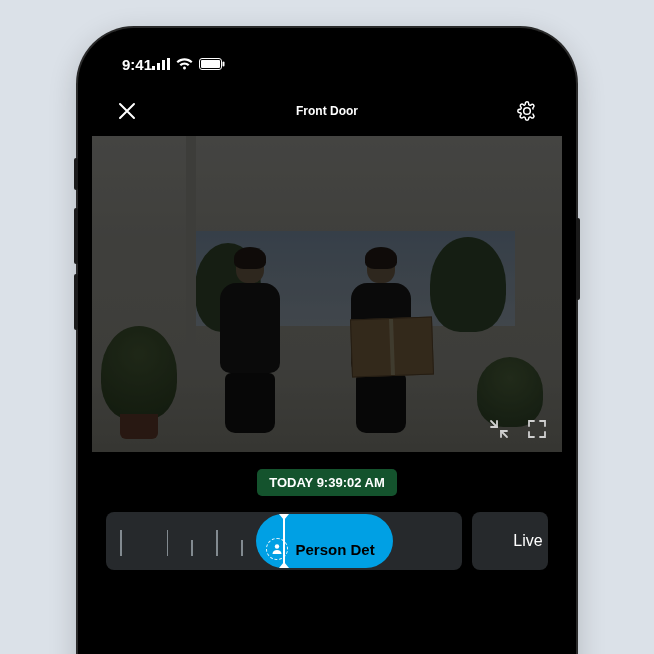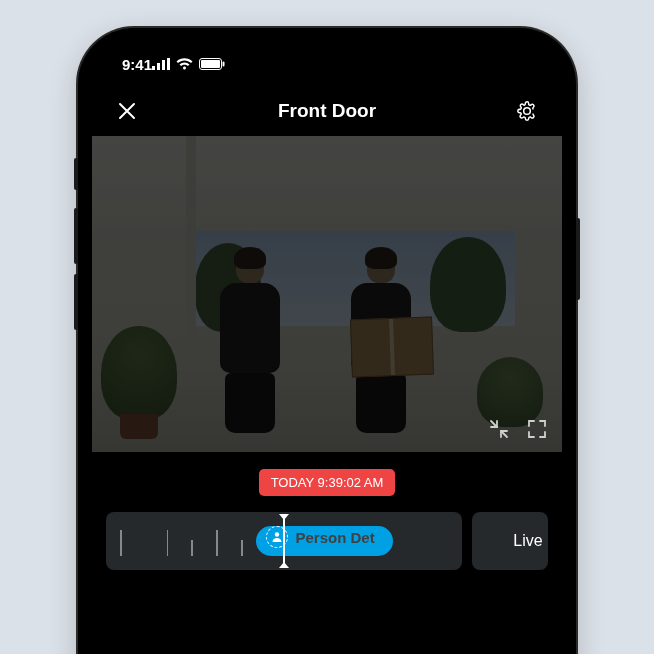--- a/index.html
+++ b/index.html
@@ -59,21 +59,21 @@
   }
   .status-right { display:flex; gap:6px; align-items:center; }
   .title-bar {
     height: 50px;
     display: flex;
     align-items: center;
     justify-content: space-between;
     padding: 0 22px;
     color: #fff;
   }
-  .title-bar .title { font-size: 19px; font-weight: 700; }
+  .title-bar .title { font-size: 12px; font-weight: 700; }
   .icon-btn { width:26px; height:26px; display:flex; align-items:center; justify-content:center; color:#fff; cursor:pointer; }
 
   .video-area {
     position: relative;
     width: 100%;
     height: 316px;
     overflow:hidden;
     background:#0a0a0a;
   }
   .scene {
@@ -105,21 +105,21 @@
 
   .video-ctrls {
     position:absolute; right:14px; bottom:12px;
     display:flex; gap:16px; align-items:center;
     color:#cfcfcf;
   }
   .ctrl-icon{width:22px;height:22px;cursor:pointer;display:flex;align-items:center;justify-content:center;}
 
   .ts-wrap { height:60px; display:flex; align-items:center; justify-content:center; }
   .ts-pill {
-    background:#ef4444; color:#fff; font-size:13px; font-weight:400;
+    background:#14532d; color:#fff; font-size:13px; font-weight:700;
     padding:6px 12px; border-radius:5px;
   }
 
   .timeline-row {
     display:flex; gap:10px; padding:0 14px; height:58px;
   }
   .timeline {
     flex:1; position:relative; background:#26292c; border-radius:8px;
     overflow:hidden;
   }
@@ -131,23 +131,23 @@
   }
   .playhead::before, .playhead::after{
     content:""; position:absolute; left:50%; transform:translateX(-50%);
     width:0;height:0;border-left:5px solid transparent;border-right:5px solid transparent;
   }
   .playhead::before{top:-2px;border-top:6px solid #fff;}
   .playhead::after{bottom:-2px;border-bottom:6px solid #fff;}
 
   .event-pill{
     position:absolute; left:42%; top:50%; transform:translateY(-50%);
-    background:#00a0e4; color:#404040; font-size:15px; font-weight:600;
+    background:#00a0e4; color:#000000; font-size:15px; font-weight:600;
     display:flex; align-items:center; gap:8px;
-    padding:0 18px 8px 10px; border-radius:999px;
+    padding:24px 18px 8px 10px; border-radius:999px;
     white-space:nowrap; cursor:pointer;
   }
   .event-pill .pi{
     width:22px;height:22px;border-radius:50%;
     border:1.5px dashed rgba(255,255,255,0.9);
     display:flex;align-items:center;justify-content:center;
   }
   .live-btn{
     width:76px; background:#26292c; color:#fff; border-radius:8px;
     display:flex;align-items:center;justify-content:center;

